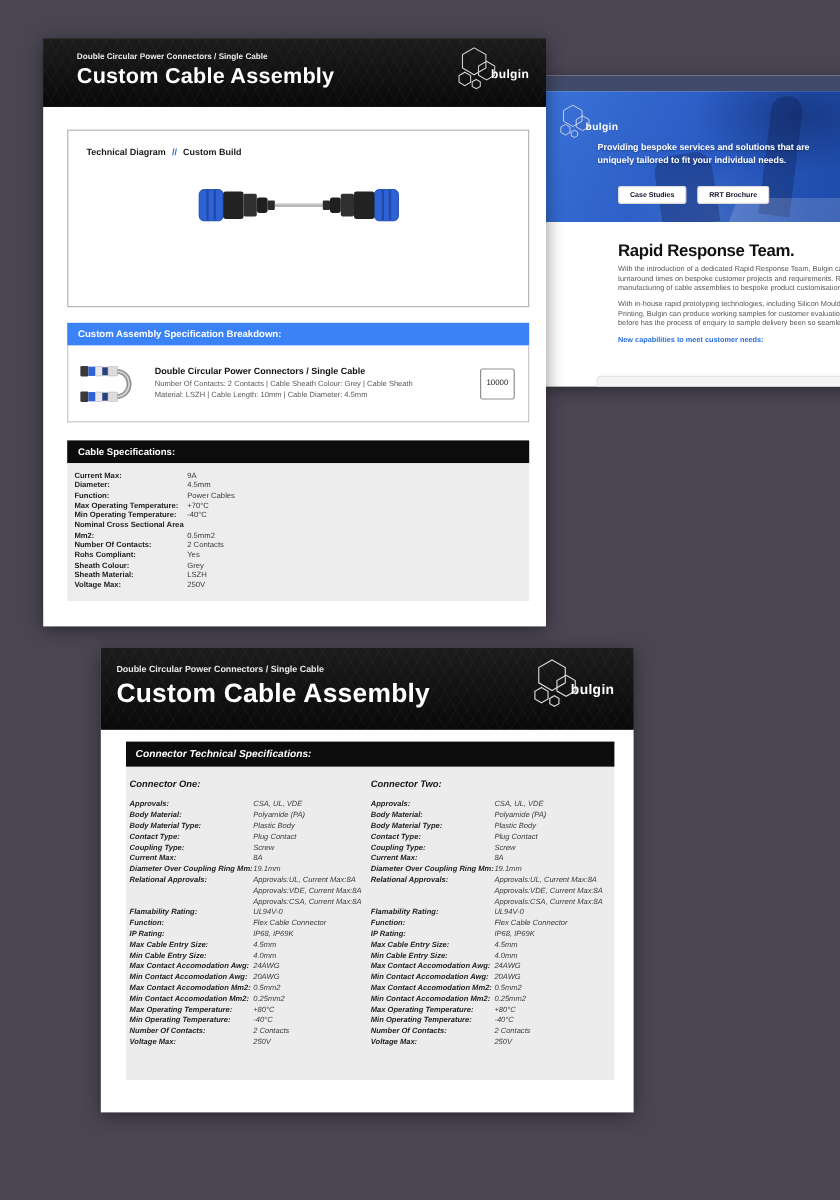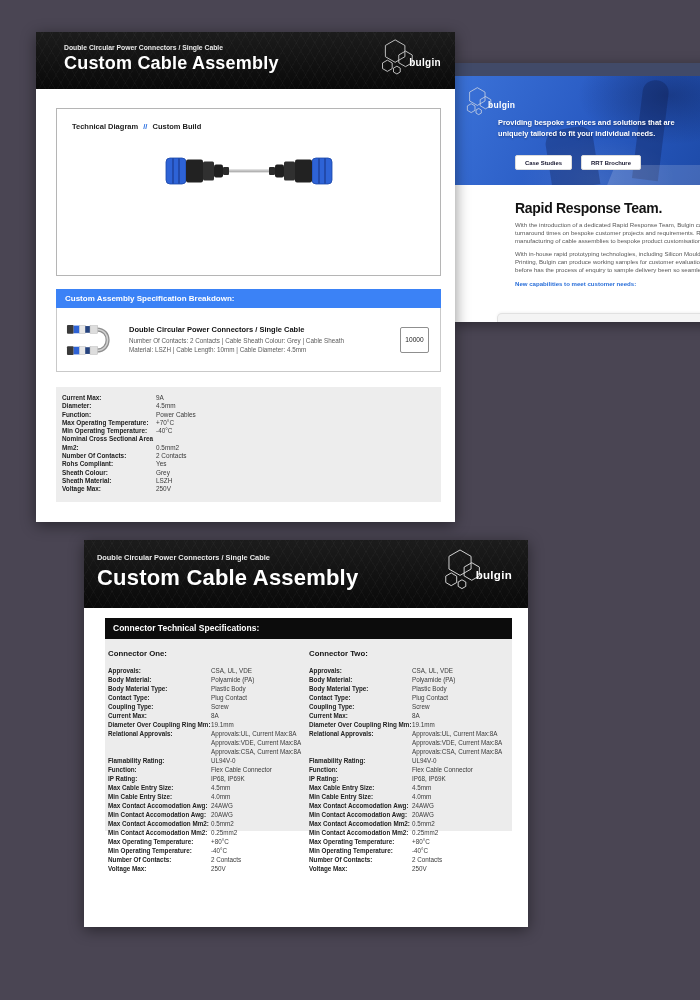--- a/index.html
+++ b/index.html
@@ -26,21 +26,21 @@
   
   .doc1 { left:36px; top:32px; width:419px; height:490px; z-index:3; }
   .doc1 .doc-header { height:57px; padding:12px 0 0 28px; }
   .doc1 .doc-subtitle { font-size:6.8px; }
   .doc1 .doc-title { font-size:18px; margin-top:2px; }
   .doc1 .logo { right:14px; top:7px; }
   .doc1 .hexmark { width:40px; height:38px; }
   .doc1 .logo-word { font-size:10px; margin-left:-7px; margin-top:8px; }
 
   .doc1-body { padding:19px 14px 0 20px; }
-  .diagram-box { position:relative; height:168px; border:1px solid #b5b5b5; background:#fff; }
+  .diagram-box { position:relative; height:148px; border:1px solid #b5b5b5; background:#fff; }
   .diagram-label { padding:13px 0 0 15px; font-size:7.5px; font-weight:bold; color:#1c1c1c; }
   .diagram-label .blue-sep { color:#2a6fe0; margin:0 3px; }
   .cable-graphic { display:block; margin:25px auto 0 auto; }
 
   .breakdown { margin-top:13px; }
   .blue-bar { height:19px; line-height:19px; background:#3b82f6; color:#fff; font-size:8px; font-weight:bold; padding-left:9px; }
   .breakdown-box { border:1px solid #c9c9c9; border-top:none; height:64px; display:flex; align-items:center; padding:0 11px 0 9px; background:#fff; }
   .breakdown-text { margin-left:13px; width:232px; }
   .breakdown-title { font-size:7.5px; font-weight:bold; color:#111; margin-bottom:3px; }
   .breakdown-specs { font-size:6.3px; color:#5a5a5a; line-height:8.6px; }
@@ -86,23 +86,23 @@
                    box-shadow:0 -1px 3px rgba(0,0,0,.05); }
 
   
   .doc2 { left:84px; top:540px; width:444px; height:387px; z-index:2; }
   .doc2 .doc-header { height:68px; padding:13px 0 0 13px; }
   .doc2 .doc-subtitle { font-size:7.4px; }
   .doc2 .doc-title { font-size:22px; margin-top:3px; }
   .doc2 .logo { right:16px; top:9px; }
   .doc2 .hexmark { width:46px; height:43px; }
   .doc2 .logo-word { font-size:11.5px; margin-left:-8px; margin-top:9px; }
-  .doc2-body { padding:10px 16px 0 21px; }
+  .doc2-body { padding:10px 16px 0 21px;font-style:italic; }
   .black-bar2 { height:21px; line-height:21px; background:#0c0c0c; color:#fff; font-size:8.5px; font-weight:bold; padding-left:8px; }
-  .connectors { background:#ececec; display:flex; padding:10px 0 0 2px; height:192px; }
+  .connectors { background:#ececec; display:flex; padding:10px 0 0 2px; height:261px; }
   .connector-col { width:201px; padding-left:1px; }
   .connector-col h3 { font-size:7.8px; font-weight:bold; color:#141414; margin-bottom:8px; }
   .c-row { display:flex; align-items:flex-start; font-size:6.3px; line-height:9px; }
   .c-label { width:103px; font-weight:bold; color:#222; white-space:nowrap; flex-shrink:0; }
   .c-val { color:#3a3a3a; white-space:pre-line; }
 </style>
 </head>
 <body>
 
 <div class="canvas">
@@ -168,20 +168,21 @@
           </svg>
           <div class="breakdown-text">
             <div class="breakdown-title">Double Circular Power Connectors / Single Cable</div>
             <div class="breakdown-specs">Number Of Contacts: 2 Contacts   |   Cable Sheath Colour: Grey   |   Cable Sheath Material: LSZH   |   Cable Length: 10mm   |   Cable Diameter: 4.5mm</div>
           </div>
           <div class="qty-box">10000</div>
         </div>
       </div>
 
       <div class="cable-specs">
+        <div class="black-bar">Cable Specifications:</div>
         <div class="specs-grid">
 
             <div class="spec-row">
               <div class="spec-label">Current Max:</div>
               <div class="spec-value">9A</div>
             </div>
 
             <div class="spec-row">
               <div class="spec-label">Diameter:</div>
               <div class="spec-value">4.5mm</div>

